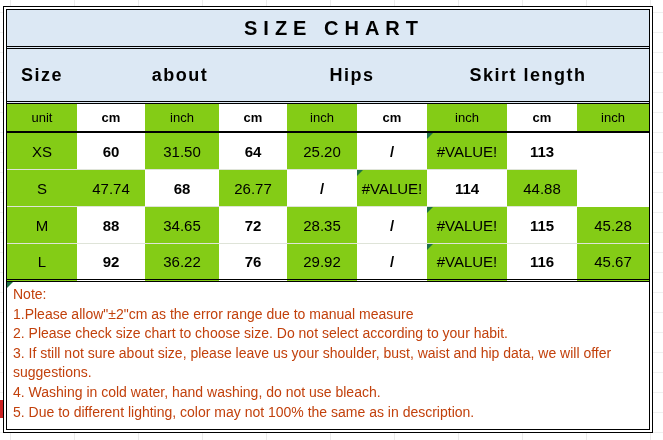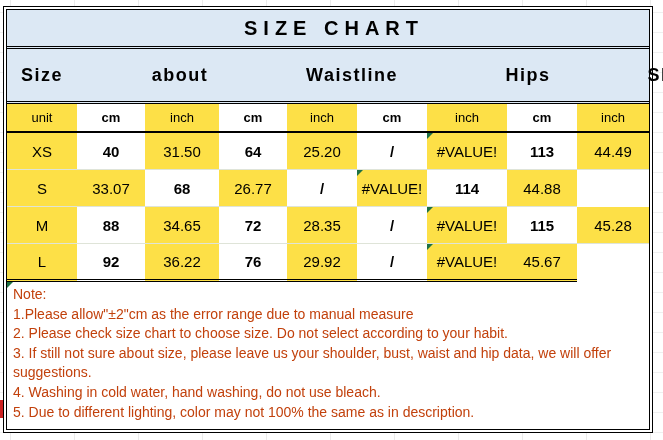--- a/index.html
+++ b/index.html
@@ -47,21 +47,21 @@
   }
   .data-row .c { border-bottom:1px solid #dfe4d8; }
   .data-row.last { height:38px; }
   .data-row.last .c { border-bottom:3px double #000; }
 
   .c {
     position:relative;
     display:flex; align-items:center; justify-content:center;
     color:#000; overflow:hidden;
   }
-  .g { background:#fde047; }
+  .g { background:#84cc16; }
   .w { background:#ffffff;font-weight:bold; }
 
   
   .tri {
     position:absolute; top:0; left:0; width:0; height:0;
     border-top:6px solid #1e7145; border-right:6px solid transparent;
   }
 
   
   .notes {
@@ -79,55 +79,53 @@
 </head>
 <body>
 
 <div class="sheet">
 
   <div class="title-row">SIZE CHART</div>
 
   <div class="header-row">
     <div class="header-cell">Size</div>
     <div class="header-cell">about</div>
-    <div class="header-cell">Waistline</div>
     <div class="header-cell">Hips</div>
     <div class="header-cell">Skirt length</div>
   </div>
 
   <div class="unit-row">
     <div class="c g">unit</div>
     <div class="c w">cm</div>
     <div class="c g">inch</div>
     <div class="c w">cm</div>
     <div class="c g">inch</div>
     <div class="c w">cm</div>
     <div class="c g">inch</div>
     <div class="c w">cm</div>
     <div class="c g">inch</div>
   </div>
 
   <div class="data-row">
     <div class="c g">XS</div>
-    <div class="c w">40</div>
+    <div class="c w">60</div>
     <div class="c g">31.50</div>
     <div class="c w">64</div>
     <div class="c g">25.20</div>
     <div class="c w">/</div>
     <div class="c g">
         <span class="tri"></span>
         <span>#VALUE!</span>
       </div>
     <div class="c w">113</div>
-    <div class="c g">44.49</div>
   </div>
 
   <div class="data-row">
     <div class="c g">S</div>
-    <div class="c g">33.07</div>
+    <div class="c g">47.74</div>
     <div class="c w">68</div>
     <div class="c g">26.77</div>
     <div class="c w">/</div>
     <div class="c g">
         <span class="tri"></span>
         <span>#VALUE!</span>
       </div>
     <div class="c w">114</div>
     <div class="c g">44.88</div>
   </div>
@@ -151,20 +149,21 @@
     <div class="c g">L</div>
     <div class="c w">92</div>
     <div class="c g">36.22</div>
     <div class="c w">76</div>
     <div class="c g">29.92</div>
     <div class="c w">/</div>
     <div class="c g">
         <span class="tri"></span>
         <span>#VALUE!</span>
       </div>
+    <div class="c w">116</div>
     <div class="c g">45.67</div>
   </div>
 
   <div class="notes">
     <span class="tri"></span>
     <div class="note-line">Note:</div>
     <div class="note-line">1.Please allow"±2"cm as the error range due to manual measure</div>
     <div class="note-line">2. Please check size chart to choose size. Do not select according to your habit.</div>
     <div class="note-line">3. If still not sure about size, please leave us your shoulder, bust, waist and hip data, we will offer</div>
     <div class="note-line">suggestions.</div>

